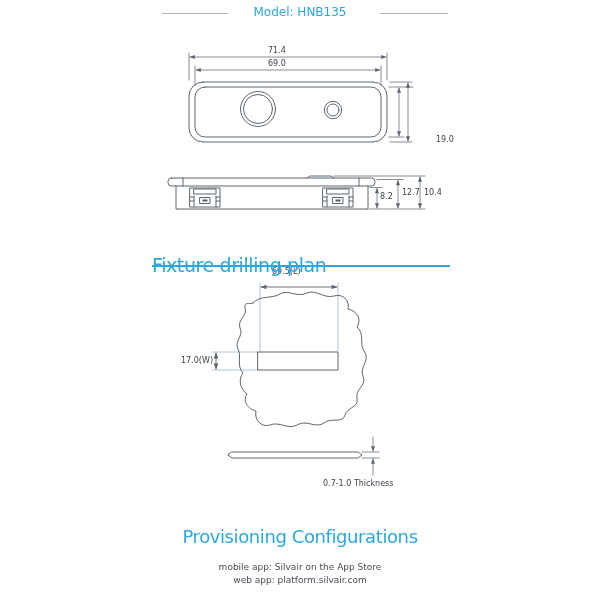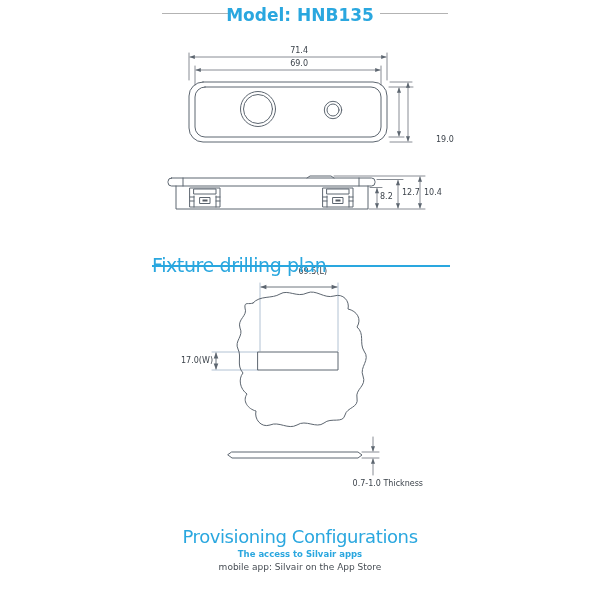--- a/index.html
+++ b/index.html
@@ -3,30 +3,30 @@
 <meta charset="utf-8">
 <style>
   html,body{margin:0;padding:0;background:#fff;}
   .sheet{
     position:relative;width:600px;height:600px;background:#ffffff;
     font-family:"DejaVu Sans","Liberation Sans",sans-serif;overflow:hidden;
   }
   .abs{position:absolute;}
   .page-title{
     left:0;right:0;top:5px;text-align:center;
-    font-size:17px;color:#2aa7df;font-weight:700;
+    font-size:12px;color:#2aa7df;font-weight:400;
   }
   .title-rule{height:1px;background:#b3b3b3;top:13px;}
   .rule-left{left:162px;width:66px;}
   .rule-right{left:380px;width:68px;}
   .svg-layer{left:0;top:0;width:600px;height:600px;}
   .dim-label{
     position:absolute;font-size:8px;color:#3c434b;white-space:nowrap;line-height:1;
   }
-  .center{text-align:right;}
+  .center{text-align:left;}
   .right{text-align:right;}
   .section-heading{
     position:absolute;color:#2aa7df;font-weight:normal;letter-spacing:-0.4px;
   }
   .heading-drilling{left:152px;top:238px;font-size:19px;}
   .heading-underline{left:152px;top:265px;width:298px;height:2px;background:#2aa7df;}
   .heading-provisioning{left:0;right:0;top:511px;text-align:center;font-size:18px;}
   .footer-subtitle{
     position:absolute;left:0;right:0;top:549px;text-align:center;
     font-size:8.5px;color:#2aa7df;font-weight:bold;
@@ -182,16 +182,16 @@
 
   <span class="dim-label center" style="left:272px;top:268px;width:55px;">69.5(L)</span>
   <span class="dim-label right" style="left:176px;top:357px;width:37px;">17.0(W)</span>
   <span class="dim-label center" style="left:323px;top:480px;width:100px;">0.7-1.0 Thickness</span>
 
   <h2 class="section-heading heading-drilling">Fixture drilling plan</h2>
   <div class="abs heading-underline"></div>
 
   <h2 class="section-heading heading-provisioning">Provisioning Configurations</h2>
 
-  <div class="footer-subtitle">The access to Silvair apps</div>
   <div class="footer-line footer-mobile">mobile app: Silvair on the App Store</div>
+  <div class="footer-line footer-web">web app: platform.silvair.com</div>
 
 </div>
 
 </body></html>

